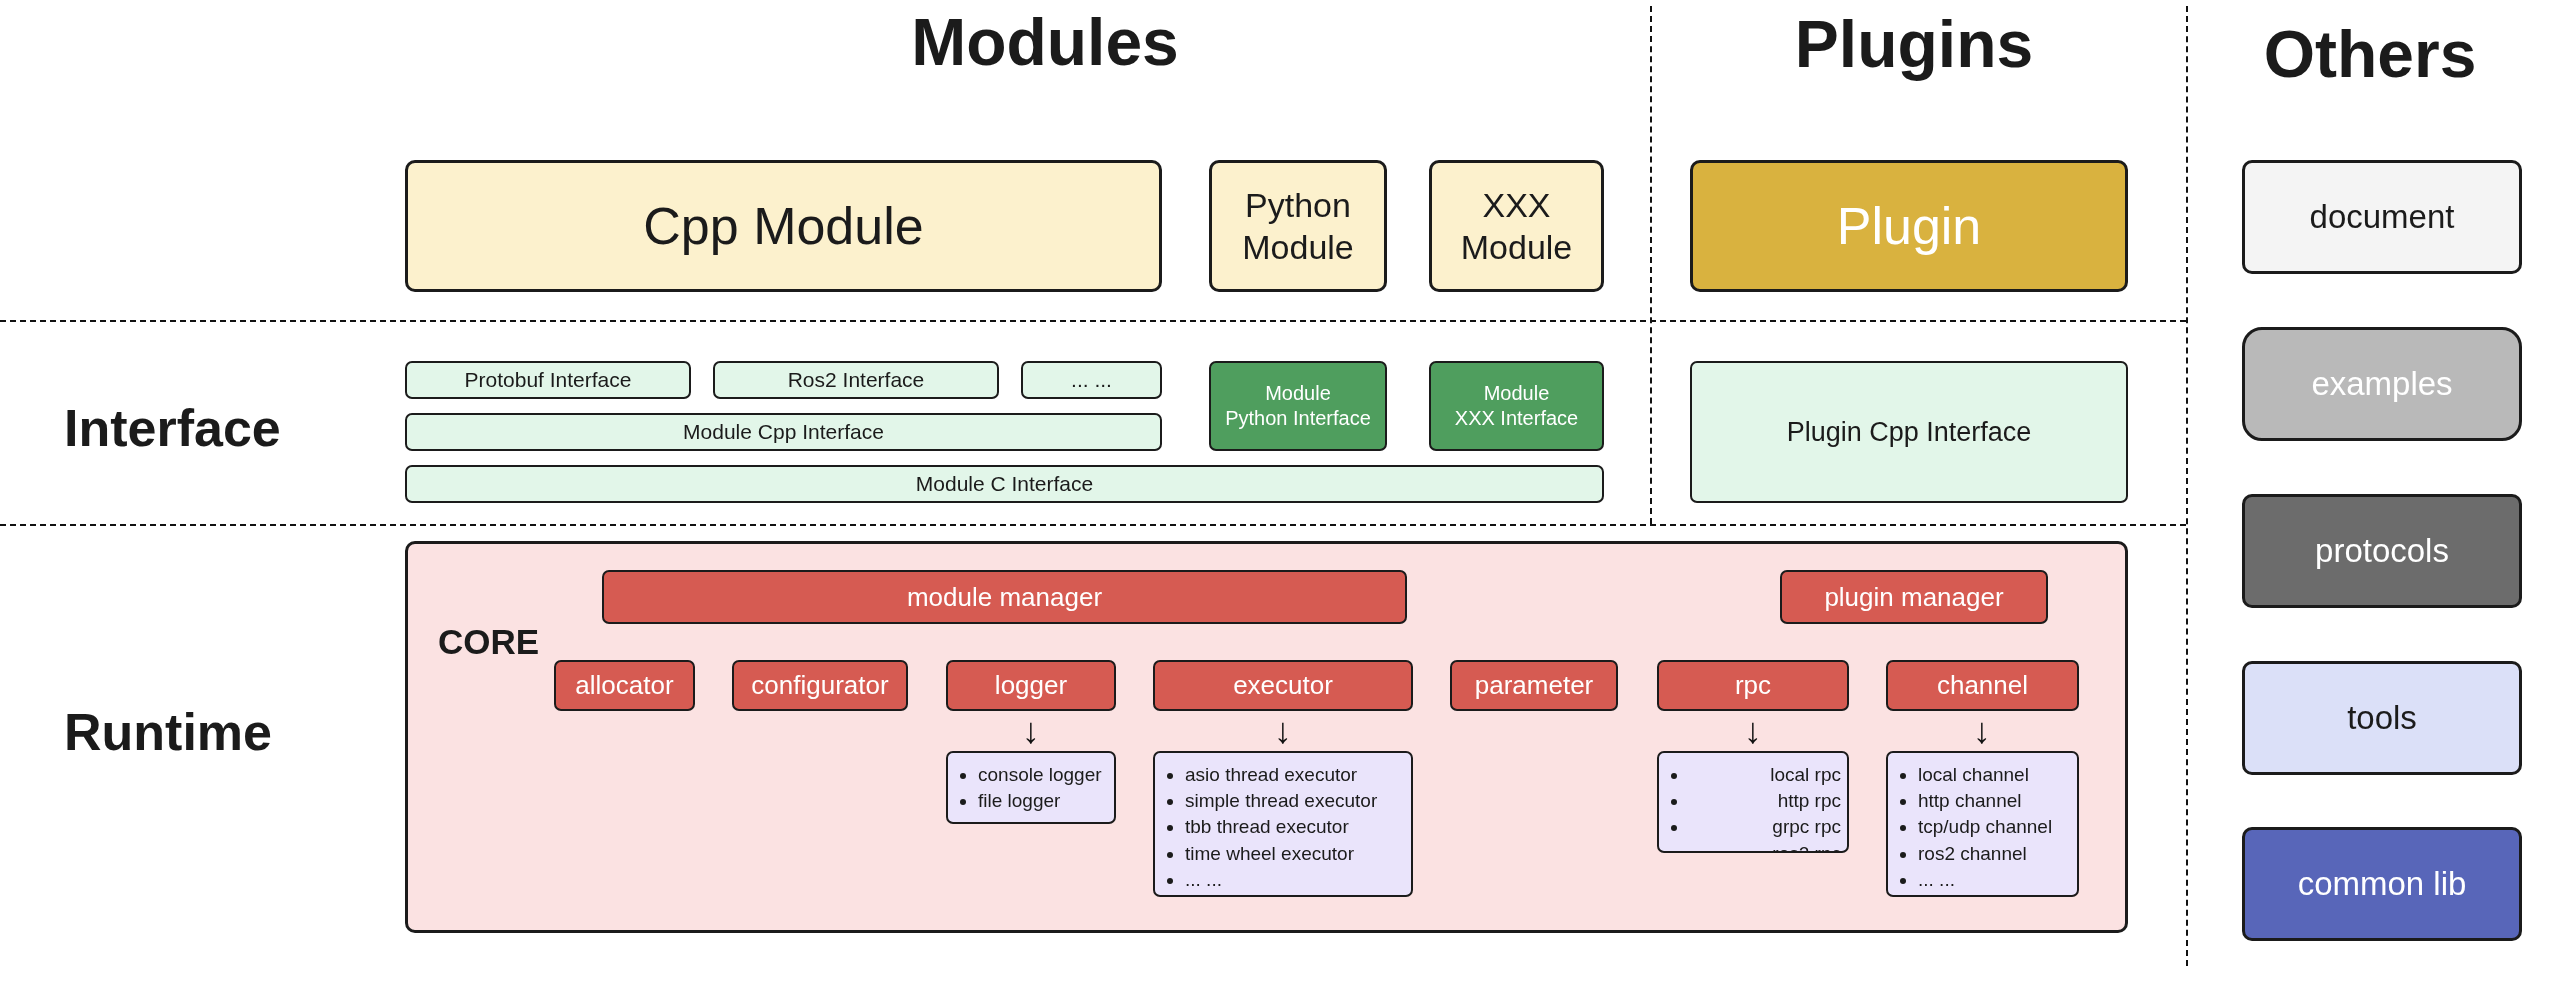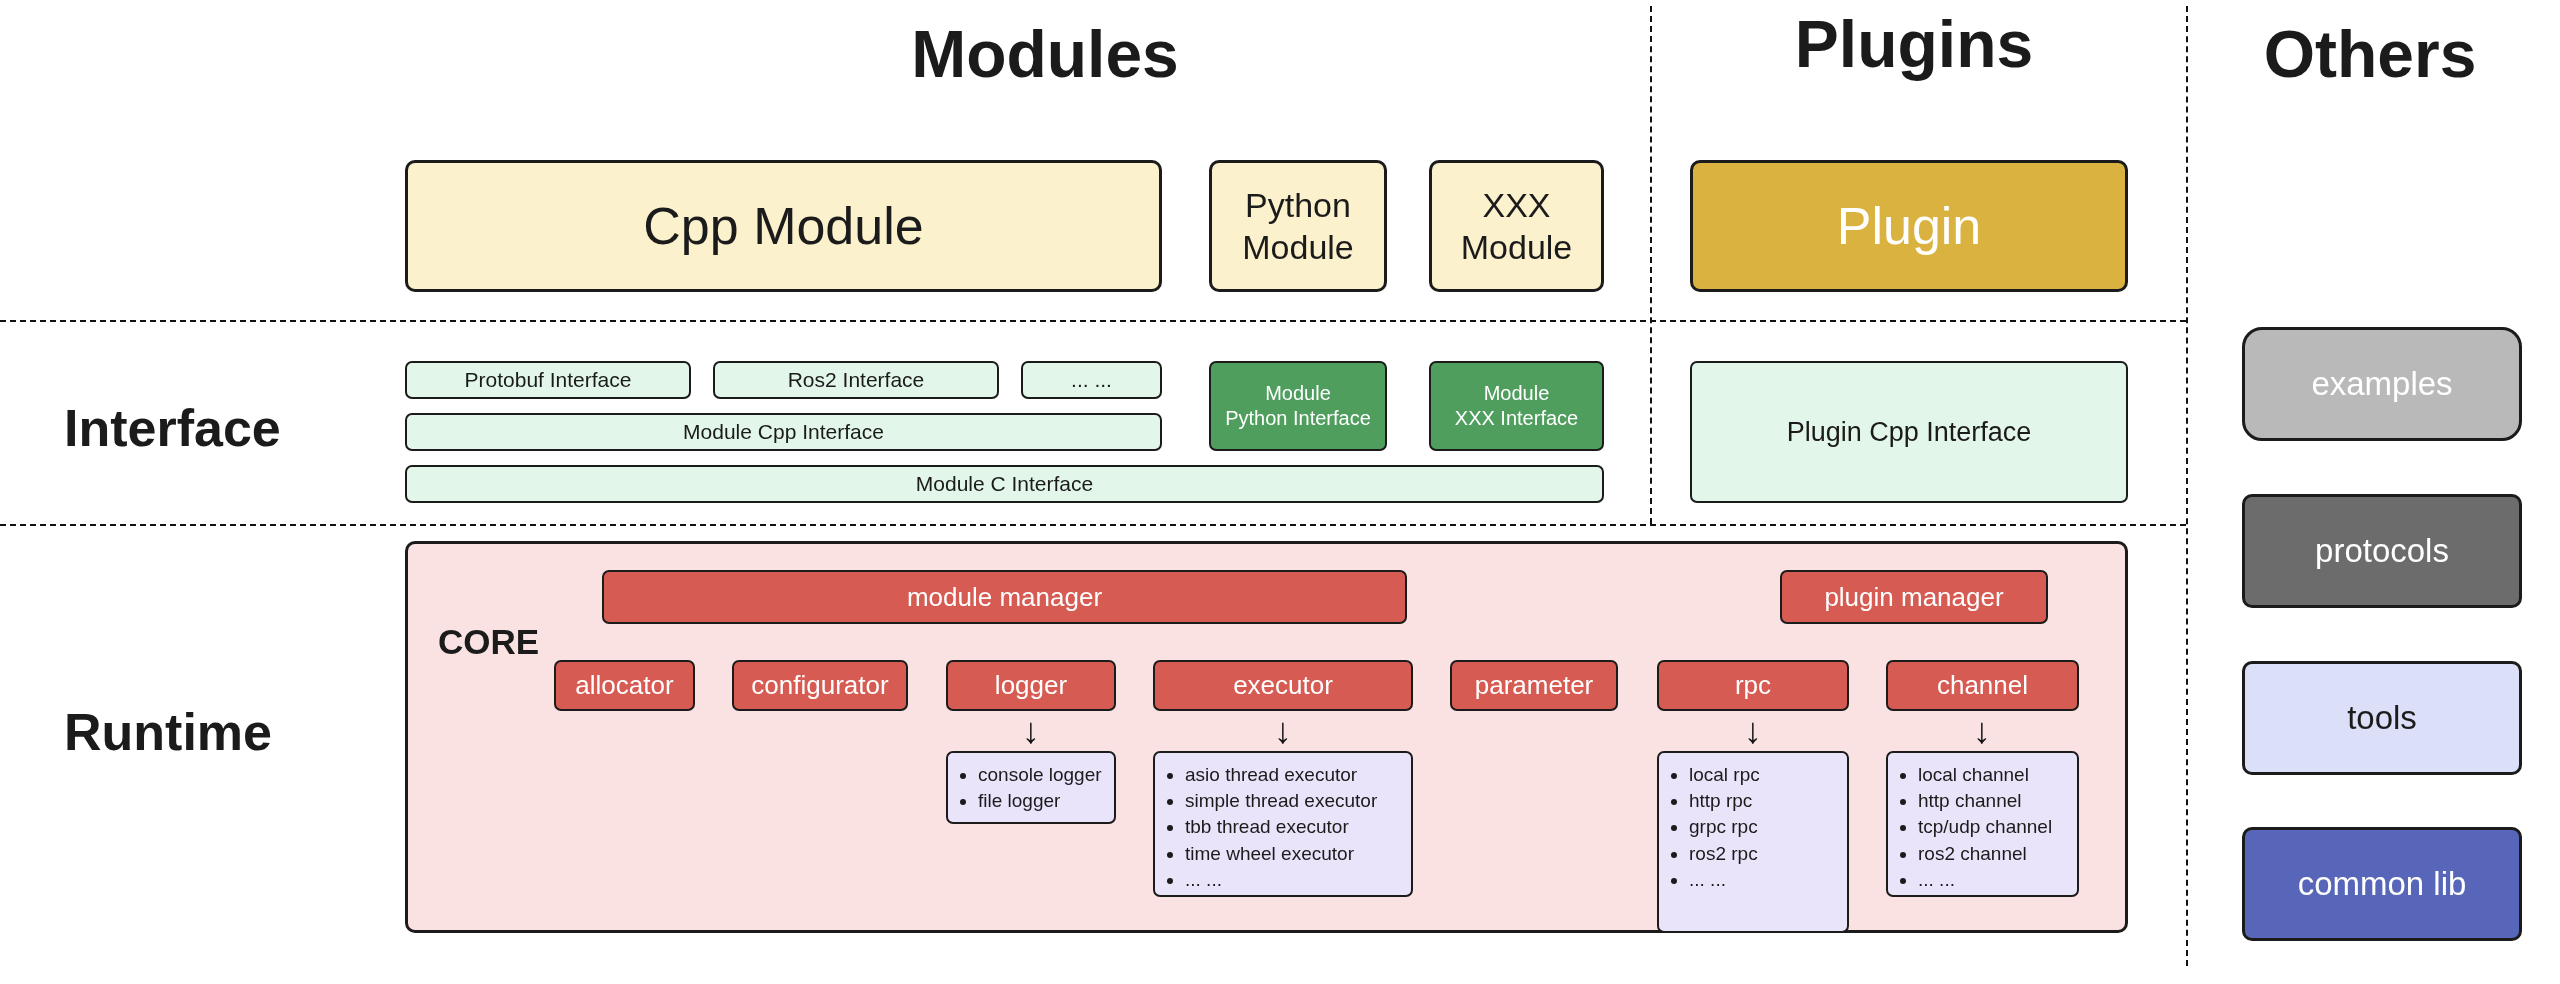--- a/index.html
+++ b/index.html
@@ -16,21 +16,21 @@
     --gray-dark:#6C6C6C;
     --indigo:#5866B9;
     --tools:#DBE0F8;
   }
   *{box-sizing:border-box;}
   body{margin:0;background:#fff;color:var(--ink);font-family:"Liberation Sans","DejaVu Sans",sans-serif;}
   .canvas{position:relative;width:2560px;height:984px;background:#fff;overflow:hidden;}
 
   
   .hdr{position:absolute;font-size:66px;font-weight:600;text-align:center;}
-  [data-name="modules-header"]{left:690px;top:16px;width:710px;}
+  [data-name="modules-header"]{left:690px;top:4px;width:710px;}
   [data-name="plugins-header"]{left:1764px;top:6px;width:300px;}
   [data-name="others-header"]{left:2220px;top:16px;width:300px;}
   .rowlabel{position:absolute;left:64px;font-size:52px;font-weight:600;}
   [data-name="user-dev-label"]{top:196px;}
   [data-name="interface-label"]{top:398px;}
   [data-name="runtime-label"]{top:702px;}
 
   
   .vline{position:absolute;width:0;border-left:2px dashed #111;}
   .hline{position:absolute;height:0;border-top:2px dashed #111;}
@@ -81,21 +81,21 @@
   [data-name="executor-arrow-icon"]{left:1258px;top:711px;}
   [data-name="rpc-arrow-icon"]{left:1728px;top:711px;}
   [data-name="channel-arrow-icon"]{left:1957px;top:711px;}
 
   
   .listbox{position:absolute;background:var(--lavender);border:2px solid var(--ink);border-radius:7px;text-align:left;overflow:hidden;}
   .listbox ul{margin:0;padding:9px 6px 6px 30px;list-style:disc;}
   .listbox li{font-size:19px;line-height:1.38;}
   [data-name="logger-list-box"]{left:946px;top:751px;width:170px;height:73px;}
   [data-name="executor-list-box"]{left:1153px;top:751px;width:260px;height:146px;}
-  [data-name="rpc-list-box"]{left:1657px;top:751px;width:192px;height:182px;}
+  [data-name="rpc-list-box"]{left:1657px;top:751px;width:192px;height:102px;text-align:right;}
   [data-name="channel-list-box"]{left:1886px;top:751px;width:193px;height:146px;}
 
   
   .otherbox{left:2242px;width:280px;height:114px;font-size:33px;}
   [data-name="document-box"]{top:160px;background:var(--gray-light);}
   [data-name="examples-box"]{top:327px;background:var(--gray-mid);color:#fff;border-radius:20px;}
   [data-name="protocols-box"]{top:494px;background:var(--gray-dark);color:#fff;}
   [data-name="tools-box"]{top:661px;background:var(--tools);}
   [data-name="common-lib-box"]{top:827px;background:var(--indigo);color:#fff;}
 </style>
@@ -180,18 +180,19 @@
   <div class="listbox" data-name="channel-list-box">
     <ul data-name="channel-list">
       <li data-name="list-item">local channel</li>
       <li data-name="list-item">http channel</li>
       <li data-name="list-item">tcp/udp channel</li>
       <li data-name="list-item">ros2 channel</li>
       <li data-name="list-item">... ...</li>
     </ul>
   </div>
 
+  <div class="box otherbox" data-name="document-box">document</div>
   <div class="box otherbox" data-name="examples-box">examples</div>
   <div class="box otherbox" data-name="protocols-box">protocols</div>
   <div class="box otherbox" data-name="tools-box">tools</div>
   <div class="box otherbox" data-name="common-lib-box">common lib</div>
 
 </div>
 
 </body></html>

